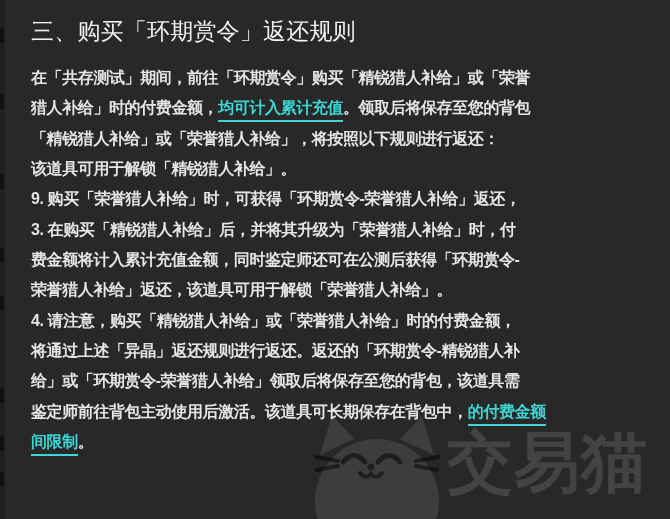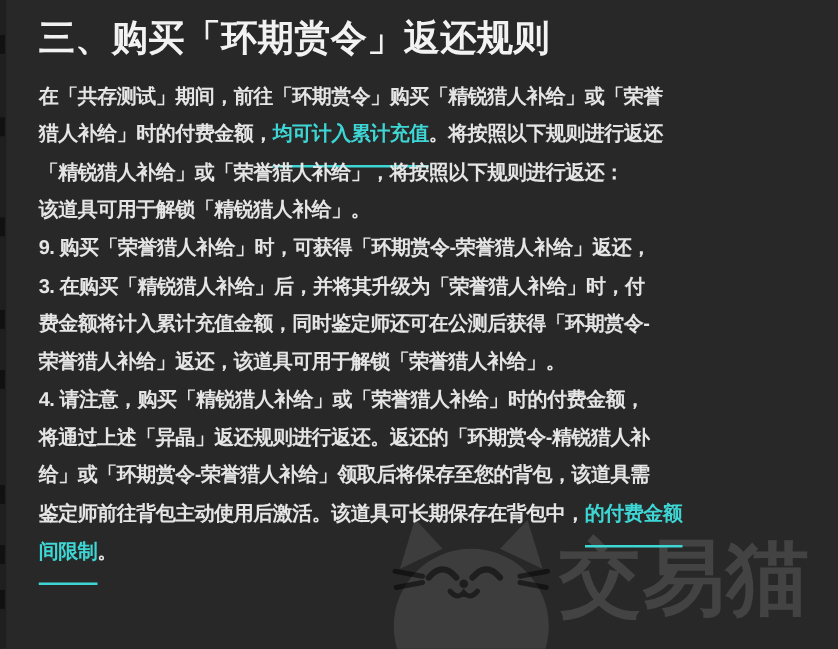--- a/index.html
+++ b/index.html
@@ -18,39 +18,39 @@
   }
   .left-strip{
     position:absolute;left:0;top:0;width:5px;height:519px;
     background:#1f1f1f;z-index:2;
   }
   .strip-notch{
     position:absolute;left:0;width:4px;height:15px;background:#111111;
   }
   .page-title{
     position:absolute;left:31px;top:17px;
-    font-size:29px;line-height:28px;font-weight:700;
+    font-size:23px;line-height:28px;font-weight:400;
     color:var(--title);white-space:nowrap;z-index:1;
     letter-spacing:0.2px;
     text-align:center;
   }
   .article{
     position:absolute;left:31px;top:63px;z-index:1;
   }
   .body-line{
     height:30.35px;line-height:30.35px;
     font-size:16px;font-weight:600;
     letter-spacing:-0.4px;
     color:var(--text);
     white-space:nowrap;
   }
   .body-line .accent{
     color:var(--accent);
     border-bottom:2px solid var(--accent);
-    padding-bottom:16px;
+    padding-bottom:4px;
   }
   .watermark-layer{
     position:absolute;left:0;top:3px;width:670px;height:519px;
     z-index:0;pointer-events:none;text-align:center;
   }
   .cat-logo{
     position:absolute;left:300px;top:400px;width:160px;height:119px;
   }
   .watermark-text{
     position:absolute;left:447px;top:423px;
@@ -95,21 +95,21 @@
   <div class="strip-notch" style="top:296px"></div>
   <div class="strip-notch" style="top:388px"></div>
   <div class="strip-notch" style="top:436px"></div>
   <div class="strip-notch" style="top:472px"></div>
 </div>
 
 <h1 class="page-title">三、购买「环期赏令」返还规则</h1>
 
 <div class="article">
     <div class="body-line"><span>在「共存测试」期间，前往「环期赏令」购买「精锐猎人补给」或「荣誉</span></div>
-    <div class="body-line"><span>猎人补给」时的付费金额，</span><span class="accent">均可计入累计充值</span><span>。将按照以下规则进行返还</span></div>
+    <div class="body-line"><span>猎人补给」时的付费金额，</span><span class="accent">均可计入累计充值</span><span>。领取后将保存至您的背包</span></div>
     <div class="body-line"><span>「精锐猎人补给」或「荣誉猎人补给」，将按照以下规则进行返还：</span></div>
     <div class="body-line"><span>该道具可用于解锁「精锐猎人补给」。</span></div>
     <div class="body-line"><span>9. 购买「荣誉猎人补给」时，可获得「环期赏令-荣誉猎人补给」返还，</span></div>
     <div class="body-line"><span>3. 在购买「精锐猎人补给」后，并将其升级为「荣誉猎人补给」时，付</span></div>
     <div class="body-line"><span>费金额将计入累计充值金额，同时鉴定师还可在公测后获得「环期赏令-</span></div>
     <div class="body-line"><span>荣誉猎人补给」返还，该道具可用于解锁「荣誉猎人补给」。</span></div>
     <div class="body-line"><span>4. 请注意，购买「精锐猎人补给」或「荣誉猎人补给」时的付费金额，</span></div>
     <div class="body-line"><span>将通过上述「异晶」返还规则进行返还。返还的「环期赏令-精锐猎人补</span></div>
     <div class="body-line"><span>给」或「环期赏令-荣誉猎人补给」领取后将保存至您的背包，该道具需</span></div>
     <div class="body-line"><span>鉴定师前往背包主动使用后激活。该道具可长期保存在背包中，</span><span class="accent">的付费金额</span></div>

